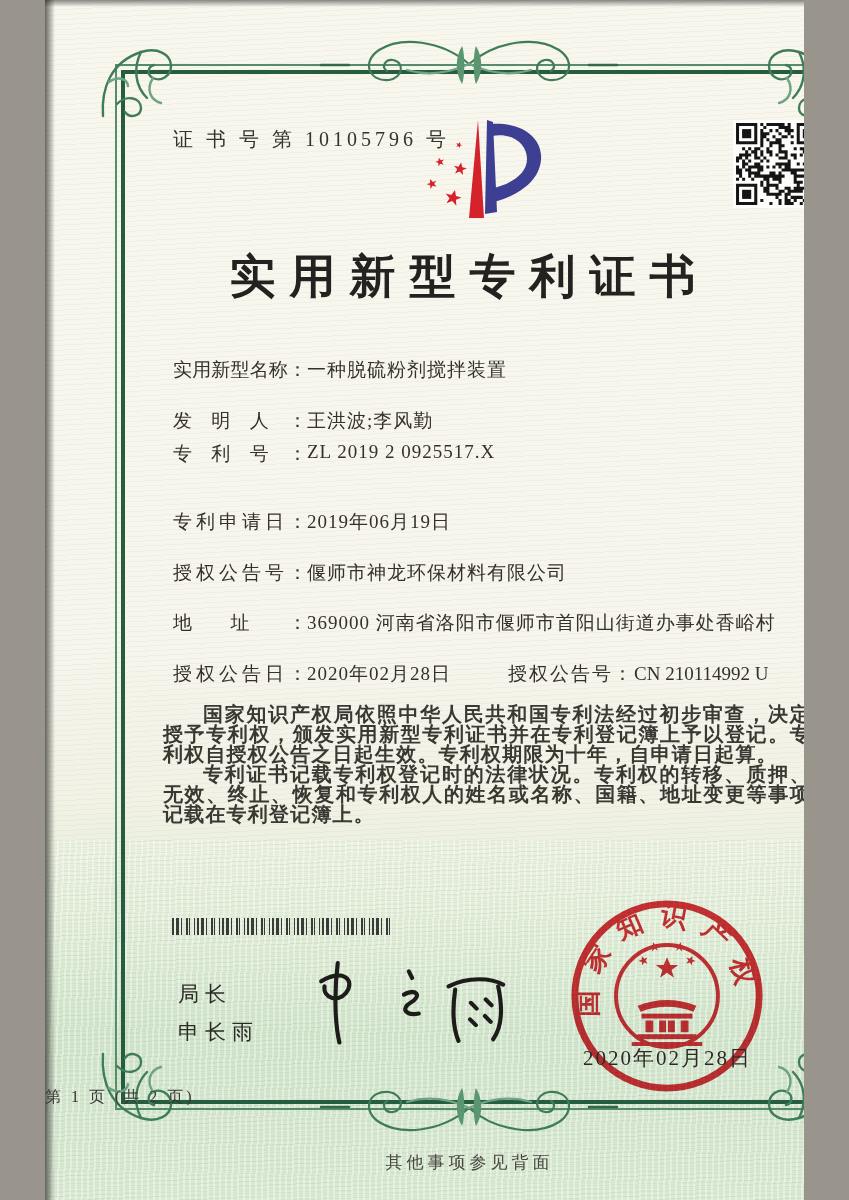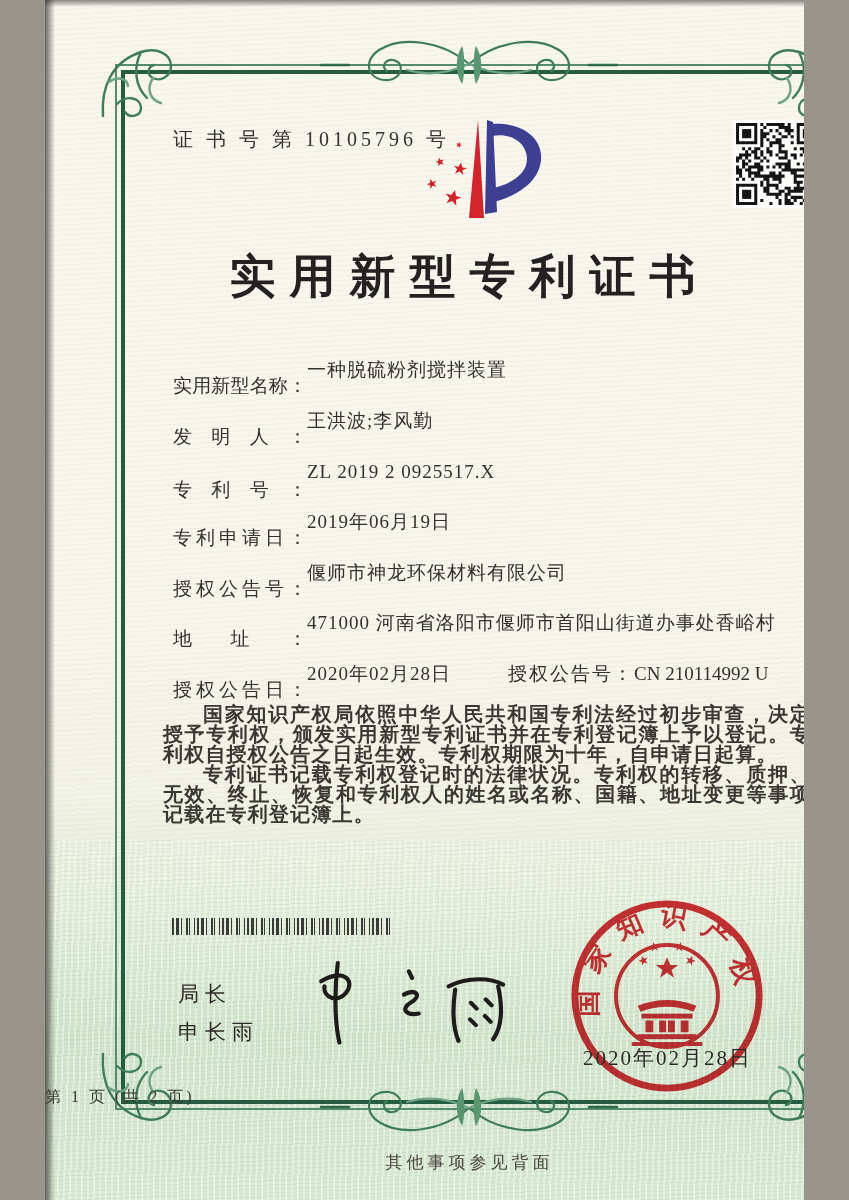--- a/index.html
+++ b/index.html
@@ -17,21 +17,21 @@
   .scan-edge-top{left:0;top:0;width:849px;height:7px;background:linear-gradient(180deg,rgba(25,25,22,.5),rgba(25,25,22,0));}
   
   .frame{left:70px;top:64px;width:708px;height:1042px;border:2px solid #558d6c;}
   .frame-in{position:absolute;inset:4px;border:4px solid #265d40;}
   
   .cert-no{left:128px;top:126px;font-size:20px;letter-spacing:4px;color:#34322e;}
   
   .title{left:0;top:246px;width:849px;text-align:center;font-size:46px;font-weight:700;letter-spacing:14px;color:#232220;}
   
   .frow{left:128px;height:30px;font-size:19px;white-space:nowrap;color:#34312c;}
-  .flabel{display:inline-block;width:134px;text-align:justify;text-align-last:justify;vertical-align:top;margin-top:16px;}
+  .flabel{display:inline-block;width:134px;text-align:justify;text-align-last:justify;vertical-align:top;}
   .fvalue{display:inline-block;margin-left:0;letter-spacing:1px;}
   .fpair2{position:absolute;left:335px;top:0;white-space:nowrap;}
   .fpair2 .flabel2{letter-spacing:2px;}
   
   .bodytext{left:118px;top:704px;width:648px;font-size:20px;line-height:20px;letter-spacing:1.2px;color:#3a3833;text-align:justify;font-weight:bold;}
   .bodytext p{margin:0;text-indent:2em;}
   
   .barcode{left:127px;top:918px;width:221px;height:17px;opacity:.85;
     background:repeating-linear-gradient(90deg,#1c1c1c 0 2px,rgba(0,0,0,0) 2px 4px,#1c1c1c 4px 7px,rgba(0,0,0,0) 7px 9px,#1c1c1c 9px 10px,rgba(0,0,0,0) 10px 14px,#1c1c1c 14px 16px,rgba(0,0,0,0) 16px 17px,#1c1c1c 17px 18px,rgba(0,0,0,0) 18px 22px,#1c1c1c 22px 23px,rgba(0,0,0,0) 23px 25px);}
   
@@ -133,31 +133,31 @@
   </svg>
 
   <div class="abs title">实用新型专利证书</div>
 
   <div class="abs frow" style="top:357px">
     <span class="flabel">实用新型名称：</span><span class="fvalue">一种脱硫粉剂搅拌装置</span>
   </div>
   <div class="abs frow" style="top:408px">
     <span class="flabel">发明人：</span><span class="fvalue">王洪波;李风勤</span>
   </div>
-  <div class="abs frow" style="top:461px">
+  <div class="abs frow" style="top:441px">
     <span class="flabel">专利号：</span><span class="fvalue">ZL 2019 2 0925517.X</span>
   </div>
   <div class="abs frow" style="top:509px">
     <span class="flabel">专利申请日：</span><span class="fvalue">2019年06月19日</span>
   </div>
   <div class="abs frow" style="top:560px">
     <span class="flabel">授权公告号：</span><span class="fvalue">偃师市神龙环保材料有限公司</span>
   </div>
   <div class="abs frow" style="top:610px">
-    <span class="flabel">地址：</span><span class="fvalue">471000 河南省洛阳市偃师市首阳山街道办事处香峪村</span>
+    <span class="flabel">地址：</span><span class="fvalue">369000 河南省洛阳市偃师市首阳山街道办事处香峪村</span>
   </div>
   <div class="abs frow" style="top:661px">
     <span class="flabel">授权公告日：</span><span class="fvalue">2020年02月28日</span>
     <span class="fpair2">
       <span class="flabel2">授权公告号：</span><span>CN 210114992 U</span>
     </span>
   </div>
 
   <div class="abs bodytext">
     <p>国家知识产权局依照中华人民共和国专利法经过初步审查，决定授予专利权，颁发实用新型专利证书并在专利登记簿上予以登记。专利权自授权公告之日起生效。专利权期限为十年，自申请日起算。</p>

